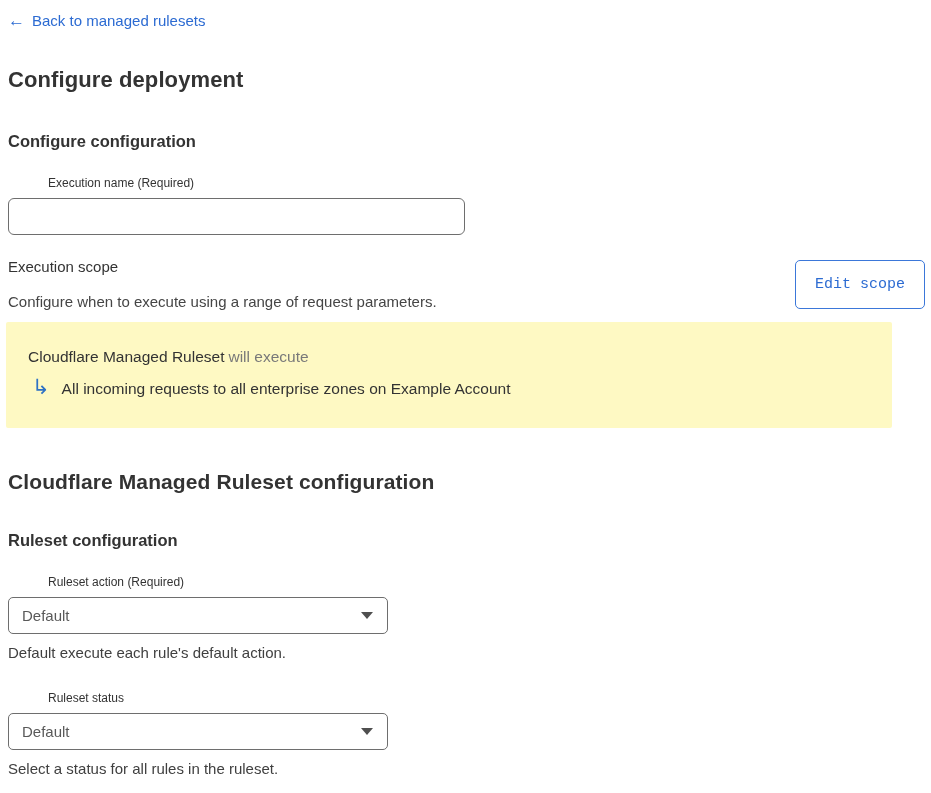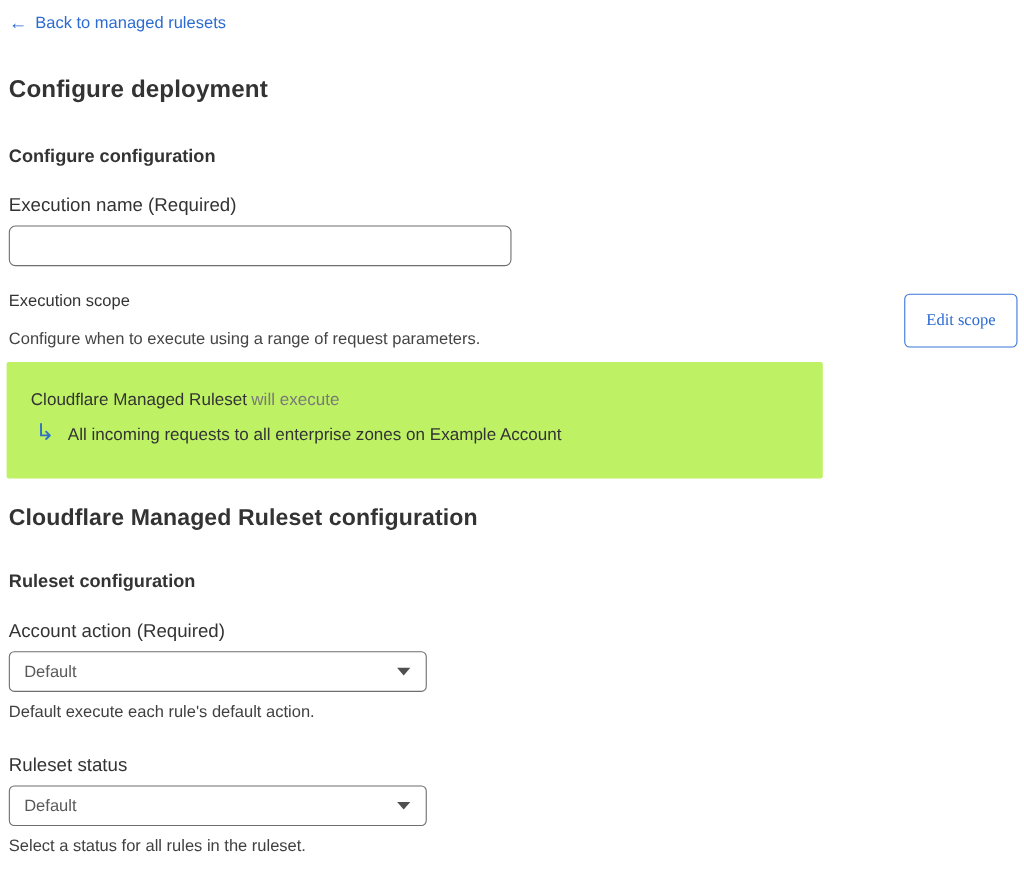--- a/index.html
+++ b/index.html
@@ -42,22 +42,23 @@
     color: #333333;
   }
   .sub-heading {
     margin-top: 37px;
     font-size: 16.5px;
     font-weight: 700;
     color: #333333;
   }
   .field-label {
     margin-top: 25px;
-    font-size: 17px;
-    color: #333333;
+    font-size: 12px;
+    color: #333333;
+    margin-left: 40px;
   }
   .text-input {
     display: block;
     margin-top: 8px;
     width: 457px;
     height: 37px;
     border: 1px solid #6e6e6e;
     border-radius: 6px;
     font-size: 15px;
     font-family: "Liberation Sans", sans-serif;
@@ -73,31 +74,31 @@
     justify-content: space-between;
     align-items: center;
   }
   .scope-label { font-size: 15px; color: #333333; }
   .scope-desc { margin-top: 18px; font-size: 15px; color: #454545; }
   .edit-scope-btn {
     background: #ffffff;
     border: 1px solid #3b77d9;
     color: #2c6bd2;
     font-size: 15px;
-    font-family: Liberation Serif, serif;
+    font-family: Liberation Mono, monospace;
     border-radius: 5px;
     padding: 15px 19px;
     cursor: pointer;
   }
   
   .scope-summary {
     margin-top: 12px;
     margin-left: -2px;
-    width: 742px;
-    background: #bef264;
+    width: 886px;
+    background: #fef9c3;
     border-radius: 2px;
     padding: 26px 22px 29px 22px;
   }
   .summary-line1 { font-size: 15.5px; color: #333333; }
   .summary-line1 .muted { color: #797979; margin-left: 4px; }
   .summary-line2 {
     margin-top: 12px;
     display: flex;
     align-items: center;
     gap: 12px;
@@ -171,26 +172,26 @@
   <div class="scope-summary">
     <div class="summary-line1">
       <span>Cloudflare Managed Ruleset</span><span class="muted">will execute</span>
     </div>
     <div class="summary-line2">
       <span class="branch-arrow">↳</span>
       <span>All incoming requests to all enterprise zones on Example Account</span>
     </div>
   </div>
 
-  <h1 class="page-title" style="margin-top:24px;font-size:21px;">Cloudflare Managed Ruleset configuration</h1>
+  <h1 class="page-title" style="margin-top:42px;font-size:21px;">Cloudflare Managed Ruleset configuration</h1>
 
   <h2 class="sub-heading">Ruleset configuration</h2>
 
   <div>
-    <div class="field-label">Account action (Required)</div>
+    <div class="field-label">Ruleset action (Required)</div>
     <div class="select-control">
       <span class="select-value">Default</span>
       <span class="caret"></span>
     </div>
     <div class="help-text">
       <div>Default execute each rule's default action.</div>
     </div>
   </div>
 
   <div class="field-status">

